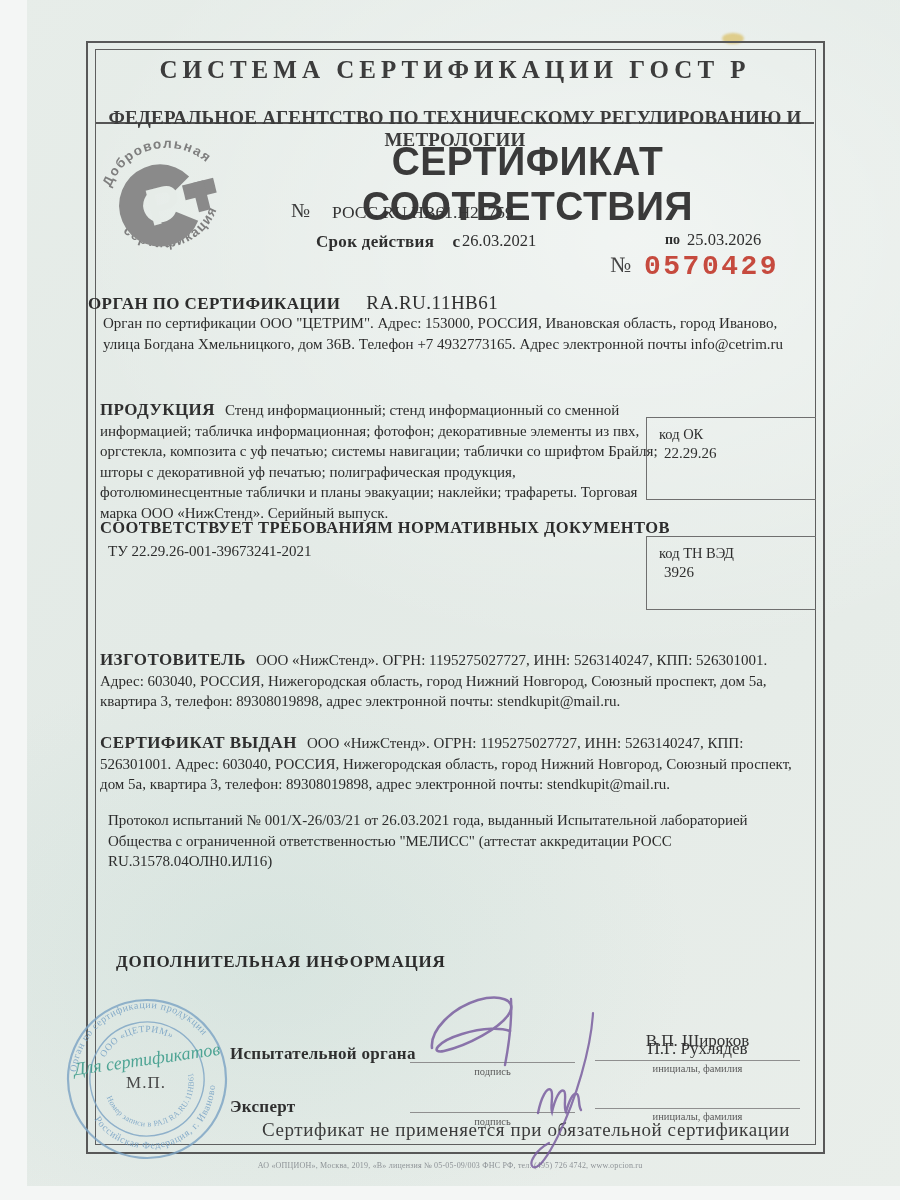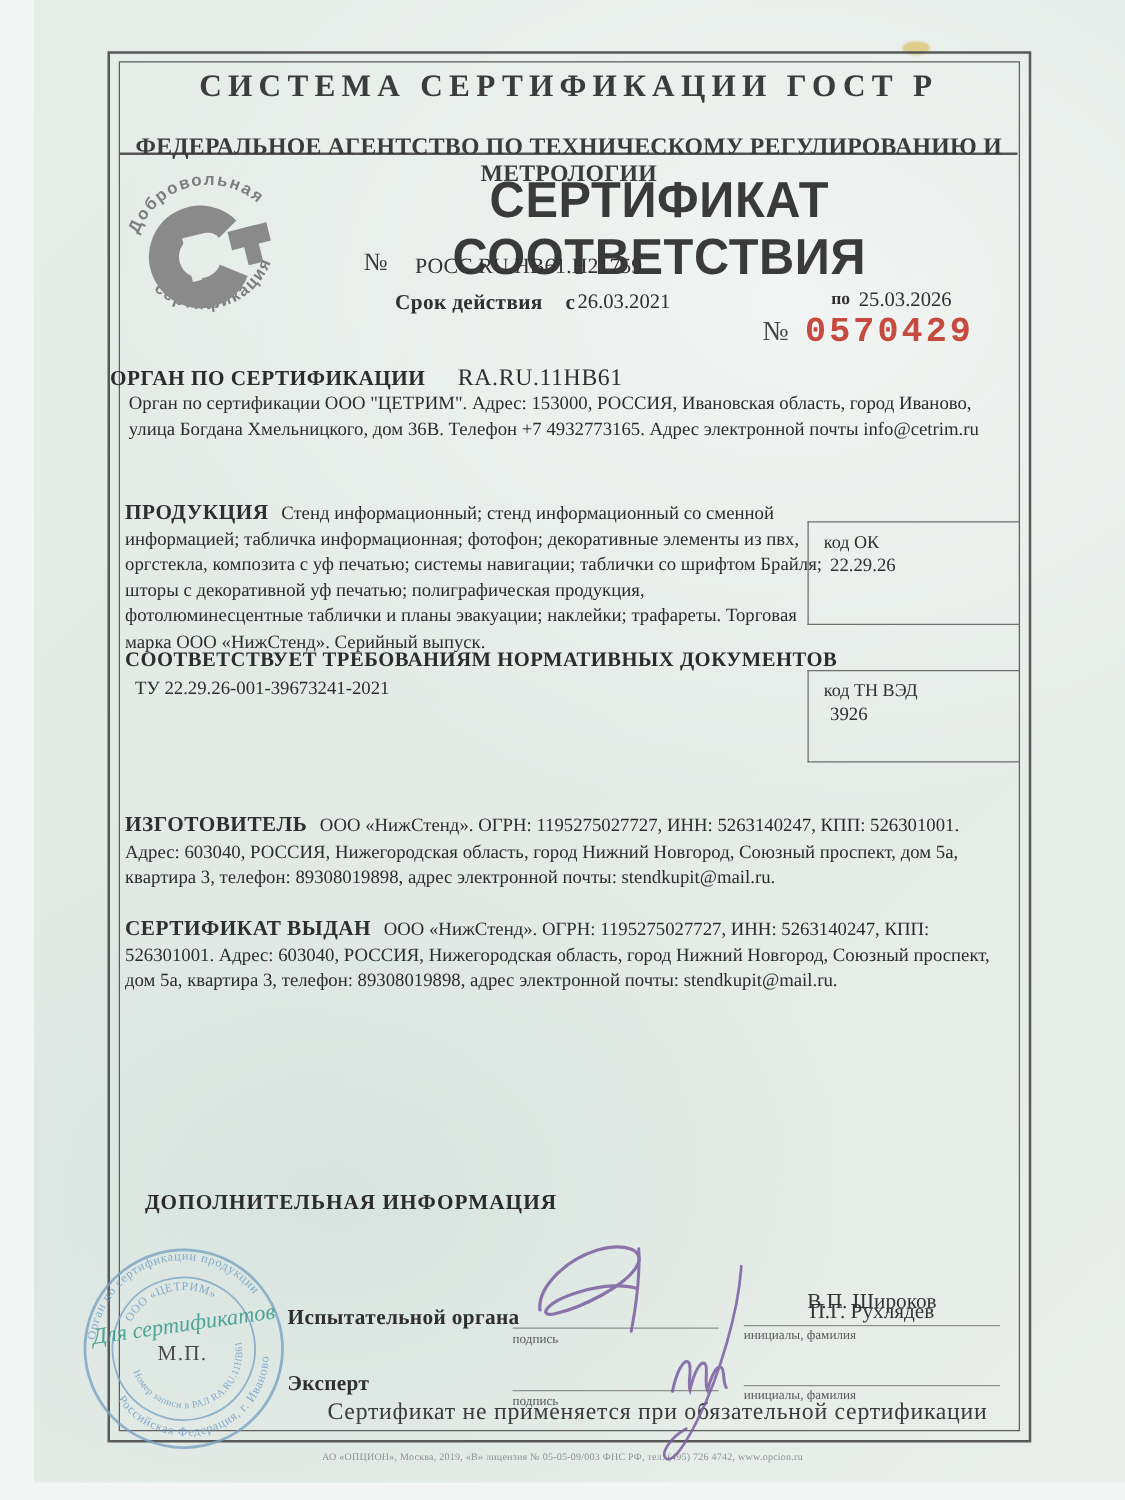--- a/index.html
+++ b/index.html
@@ -55,21 +55,21 @@
   .compliance .tu{margin:3px 0 0 8px;}
   .manufacturer{left:100px;top:650px;width:712px;}
   .issued{left:100px;top:733px;width:712px;}
   .basis{left:100px;top:806px;width:712px;}
   .basis .body-txt{margin:4px 0 0 8px;width:700px;}
   .additional{left:116px;top:952px;width:500px;}
   .additional .sec-title{font-size:17px;letter-spacing:0.8px;}
   .additional .body-txt{margin:4px 0 0 8px;}
   .sig-label{font-weight:bold;font-size:17px;letter-spacing:0.3px;}
   .sig-line{border-bottom:1px solid #8f8f8f;height:0;}
-  .sig-cap{font-size:10.5px;color:#5a5a5a;text-align:left;}
+  .sig-cap{font-size:10.5px;color:#5a5a5a;text-align:center;}
   .sig-name{font-size:17px;text-align:center;color:#333;}
   .disclaimer{left:120px;top:1119px;width:670px;text-align:right;
     font-size:19px;letter-spacing:0.6px;color:#3b3b3b;}
   .fineprint{left:150px;top:1161px;width:600px;text-align:center;
     font-size:8px;color:#8d9296;letter-spacing:0.2px;}
   .spot{left:722px;top:33px;width:22px;height:11px;border-radius:50%;
     background:rgba(214,177,60,.55);filter:blur(1px);}
   svg{display:block;}
   .stamp-hand{left:62px;top:1049px;width:170px;text-align:center;
     font-style:italic;font-size:18px;transform:rotate(-8deg);opacity:.9;}
@@ -153,20 +153,21 @@
 
 <div class="abs manufacturer">
   <span class="inline-title">ИЗГОТОВИТЕЛЬ</span><span class="body-txt">ООО «НижСтенд». ОГРН: 1195275027727, ИНН: 5263140247, КПП: 526301001. Адрес: 603040, РОССИЯ, Нижегородская область, город Нижний Новгород, Союзный проспект, дом 5а, квартира 3, телефон: 89308019898, адрес электронной почты: stendkupit@mail.ru.</span>
 </div>
 
 <div class="abs issued">
   <span class="inline-title">СЕРТИФИКАТ ВЫДАН</span><span class="body-txt">ООО «НижСтенд». ОГРН: 1195275027727, ИНН: 5263140247, КПП: 526301001. Адрес: 603040, РОССИЯ, Нижегородская область, город Нижний Новгород, Союзный проспект, дом 5а, квартира 3, телефон: 89308019898, адрес электронной почты: stendkupit@mail.ru.</span>
 </div>
 
 <div class="abs basis">
+  <div class="body-txt">Протокол испытаний № 001/Х-26/03/21 от 26.03.2021 года, выданный Испытательной лабораторией Общества с ограниченной ответственностью "МЕЛИСС" (аттестат аккредитации РОСС RU.31578.04ОЛН0.ИЛ16)</div>
 </div>
 
 <div class="abs additional">
   <div class="sec-title">ДОПОЛНИТЕЛЬНАЯ ИНФОРМАЦИЯ</div>
 </div>
 
 <div class="abs sig-label" style="left:230px;top:1044px">Испытательной органа</div>
 <div class="abs sig-line" style="left:410px;top:1062px;width:165px"></div>
 <div class="abs sig-cap" style="left:410px;top:1066px;width:165px">подпись</div>
 <div class="abs sig-name" style="left:595px;top:1039px;width:205px">П.Г. Рухлядев</div>

